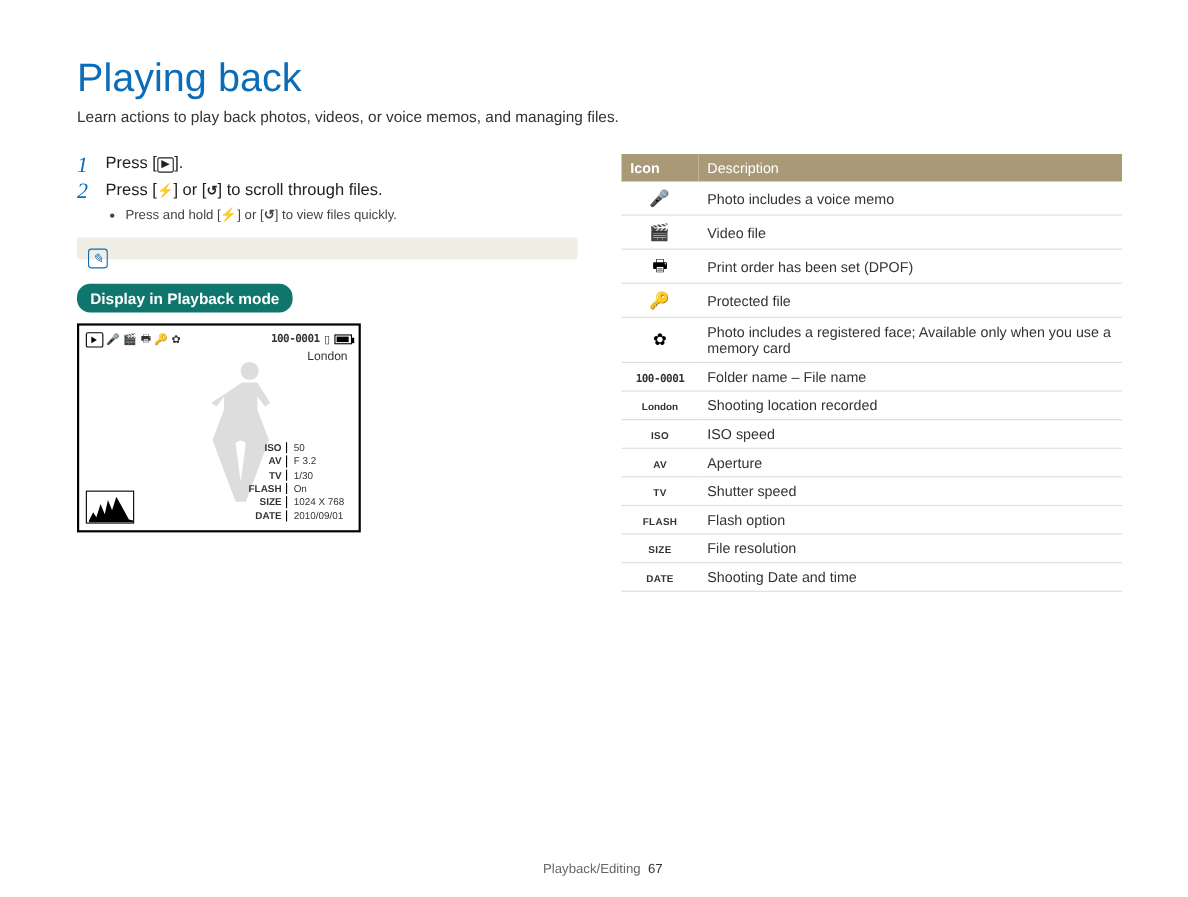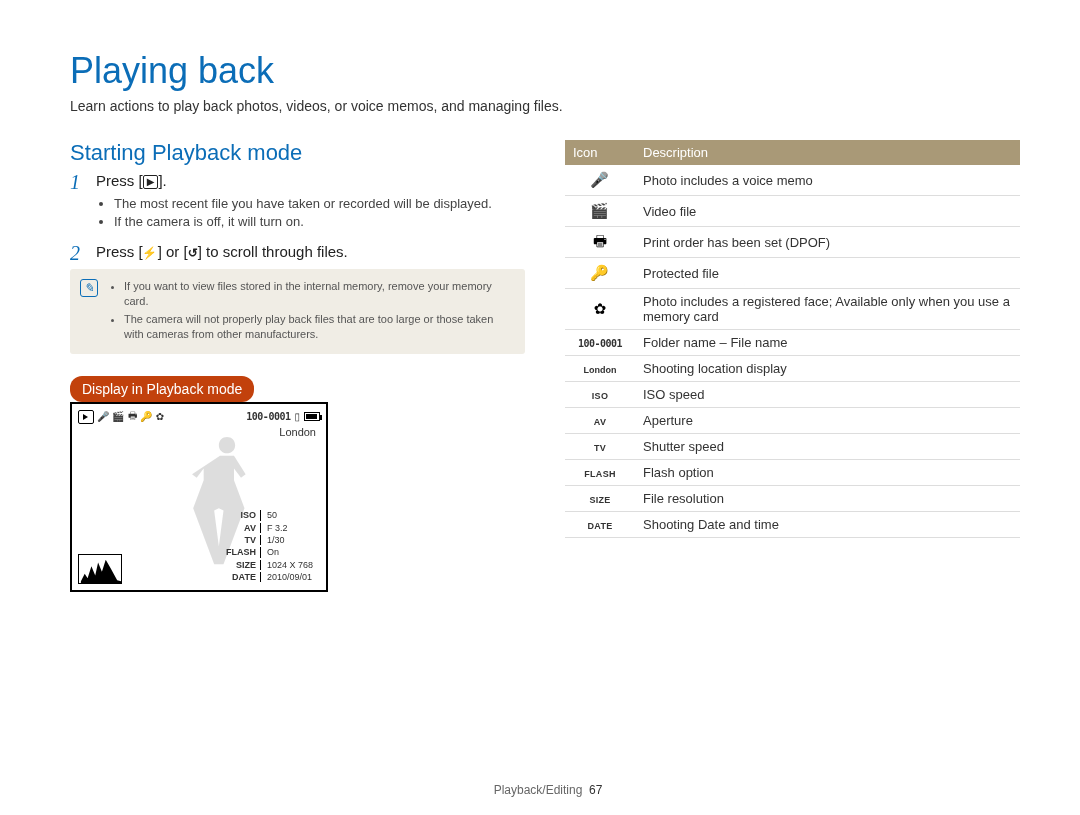--- a/index.html
+++ b/index.html
@@ -101,25 +101,27 @@
     color: #0b6db7;
     font-size: 12px;
     text-align: center;
     line-height: 16px;
     font-style: italic;
   }
   .note-box ul { margin-left: 14px; }
   .note-box li { list-style: disc; margin-bottom: 3px; }
   .pill-heading {
     display: inline-block;
-    background: #c2410c;
+    background: #0f766e;
     color: #fff;
     font-size: 14px;
     padding: 5px 12px;
     border-radius: 12px;
+    margin-bottom: 10px;
+    font-weight: bold;
   }
   .display-panel {
     width: 258px;
     height: 190px;
     border: 2px solid #000;
     position: relative;
     background: #fff;
   }
   .dp-topbar {
     position: absolute;
@@ -186,21 +188,21 @@
     width: 100%;
     border-collapse: collapse;
     font-size: 13px;
   }
   table.icon-table thead td {
     background: #a99977;
     color: #fff;
     padding: 5px 8px;
     font-size: 13px;
   }
-  table.icon-table thead td:first-child { width: 70px; }
+  table.icon-table thead td:first-child { width: 70px; font-weight: bold; }
   table.icon-table tbody td {
     border-bottom: 1px solid #ddd;
     padding: 5px 8px;
     vertical-align: middle;
     color: #333;
   }
   table.icon-table tbody td:first-child {
     text-align: center;
     vertical-align: middle;
   }
@@ -254,46 +256,42 @@
 </style>
 </head>
 <body>
 
 <h1 class="page-title">Playing back</h1>
 <p class="page-intro">Learn actions to play back photos, videos, or voice memos, and managing files.</p>
 
 <div class="columns">
 
   <div class="col-left">
-    <h2 class="h2">Starting Playback mode</h2>
 
     <div class="step">
       <div class="step-num">1</div>
       <div class="step-text">
         <span>Press [</span><span class="inline-icon">▶</span><span>].</span>
       </div>
     </div>
-    <ul class="sublist">
-      <li>The most recent file you have taken or recorded will be displayed.</li>
-      <li>If the camera is off, it will turn on.</li>
-    </ul>
 
     <div class="step">
       <div class="step-num">2</div>
       <div class="step-text">
         <span>Press [</span><span class="inline-plain">⚡</span><span>] or [</span><span class="inline-plain">↺</span><span>] to scroll through files.</span>
       </div>
     </div>
+    <ul class="sublist small">
+      <li>
+        <span>Press and hold [</span><span class="inline-plain">⚡</span><span>] or [</span><span class="inline-plain">↺</span><span>] to view files quickly.</span>
+      </li>
+    </ul>
 
     <div class="note-box">
       <div class="note-icon">✎</div>
-      <ul>
-        <li>If you want to view files stored in the internal memory, remove your memory card.</li>
-        <li>The camera will not properly play back files that are too large or those taken with cameras from other manufacturers.</li>
-      </ul>
     </div>
 
     <div class="pill-heading">Display in Playback mode</div>
 
     <div class="display-panel">
       <div class="dp-topbar">
         <div class="icons-left">
           <span class="dp-play-box"></span>
           <span>🎤</span>
           <span>🎬</span>
@@ -380,21 +378,21 @@
           <tr>
             <td><span class="tbl-icon">✿</span></td>
             <td>Photo includes a registered face; Available only when you use a memory card</td>
           </tr>
           <tr>
             <td><span class="tbl-folder-txt">100-0001</span></td>
             <td>Folder name – File name</td>
           </tr>
           <tr>
             <td><span class="tbl-label-xs">London</span></td>
-            <td>Shooting location display</td>
+            <td>Shooting location recorded</td>
           </tr>
           <tr>
             <td><span class="tbl-label-sm">ISO</span></td>
             <td>ISO speed</td>
           </tr>
           <tr>
             <td><span class="tbl-label-sm">AV</span></td>
             <td>Aperture</td>
           </tr>
           <tr>

